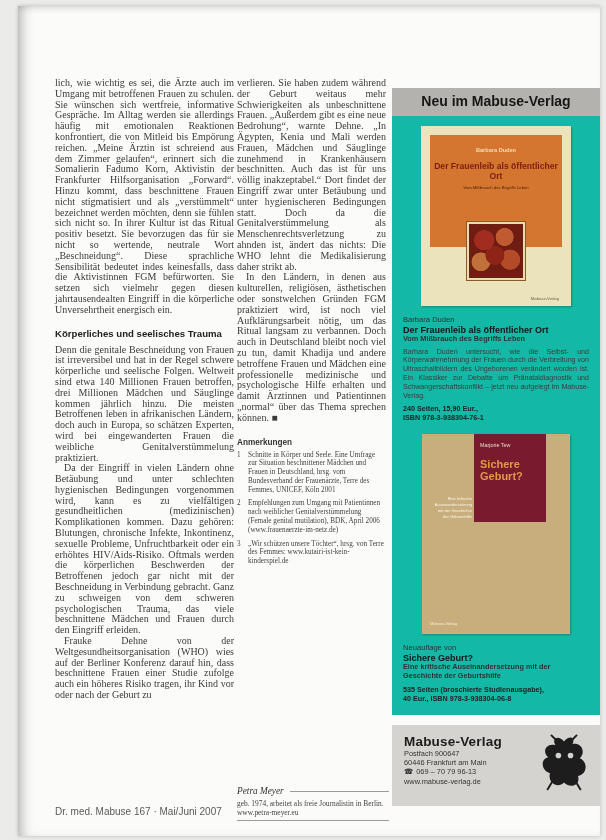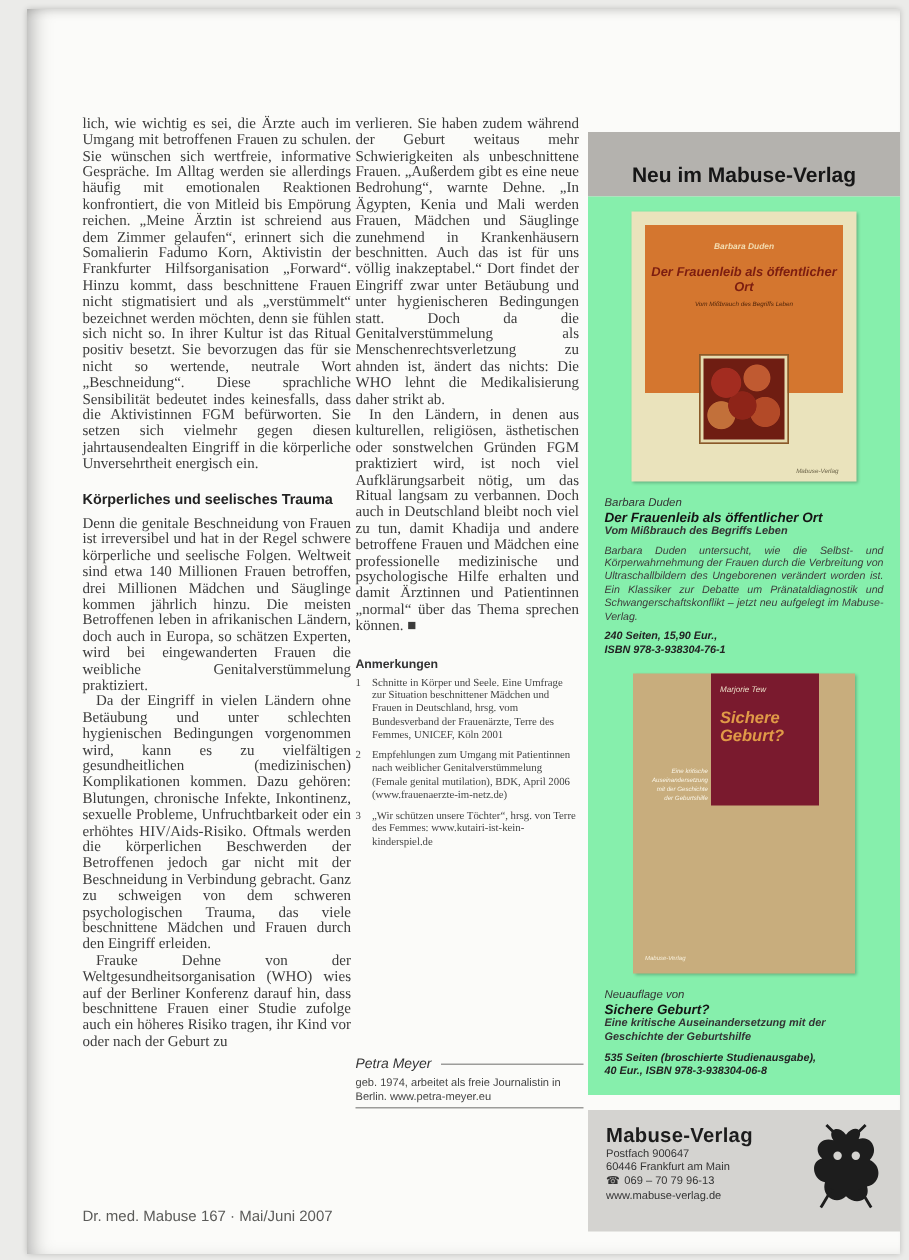--- a/index.html
+++ b/index.html
@@ -30,34 +30,34 @@
   }
   .col p + p{text-indent:9px;}
   .subhead{
     font-family:"Liberation Sans",sans-serif;font-weight:bold;
     font-size:9.6px;color:#222;margin:12px 0 6px 0;
   }
   .notes{margin-top:14px;}
   .notes-head{font-family:"Liberation Sans",sans-serif;font-weight:bold;font-size:8.2px;color:#333;margin-bottom:4px;}
   .note{display:flex;gap:4px;font-size:7.2px;line-height:8.8px;color:#444;margin-bottom:5px;font-family:"Liberation Serif",serif;}
   .note .n{flex:0 0 7px;}
-  .author-block{position:absolute;left:219px;top:698px;width:152px;font-family:Liberation Sans, sans-serif;}
+  .author-block{position:absolute;left:219px;top:780px;width:152px;font-family:Liberation Serif, serif;}
   .author-name-row{display:flex;align-items:baseline;gap:6px;}
   .author-name{font-style:italic;font-size:9.3px;color:#333;white-space:nowrap;}
   .author-rule{flex:1;border-bottom:1px solid #9c9c9a;transform:translateY(-2px);}
   .author-bio{font-size:7.4px;line-height:9.4px;color:#444;margin-top:3px;}
   .author-endrule{border-bottom:1px solid #9c9c9a;margin-top:2px;}
   .pg-footer{position:absolute;left:37px;top:800px;font-size:10px;color:#5a5a58;font-family:"Liberation Sans",sans-serif;}
   
   .sidebar{position:absolute;left:374px;top:82px;width:208px;}
   .sb-header{
     background:#b4b2ae;color:#161616;text-align:center;
-    font-weight:bold;font-size:14px;padding:20px 0 7px;
-  }
-  .sb-body{background:#86efac;padding:8px 11px 12px;font-style:italic;}
+    font-weight:bold;font-size:14px;padding:5px 0 7px;
+  }
+  .sb-body{background:#14b8a6;padding:8px 11px 12px;}
   
   .cover1{
     width:150px;height:180px;margin:2px auto 0;background:#eae3bc;position:relative;
     box-shadow:1px 1px 2px rgba(0,0,0,.25);
   }
   .cover1 .orange{
     position:absolute;left:9px;top:9px;right:9px;height:112px;background:#d4762f;
     text-align:center;
   }
   .cover1 .c-author{font-size:5.6px;color:#f3ddb2;margin-top:12px;font-weight:bold;}

